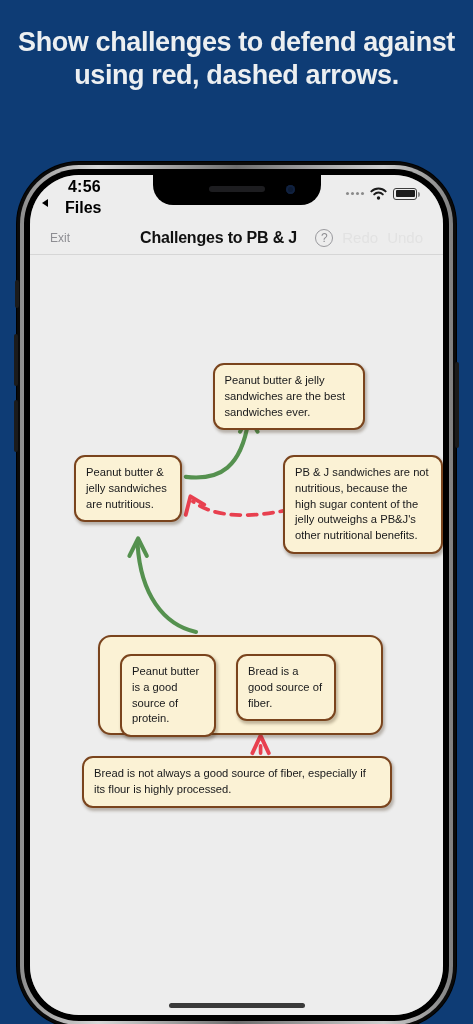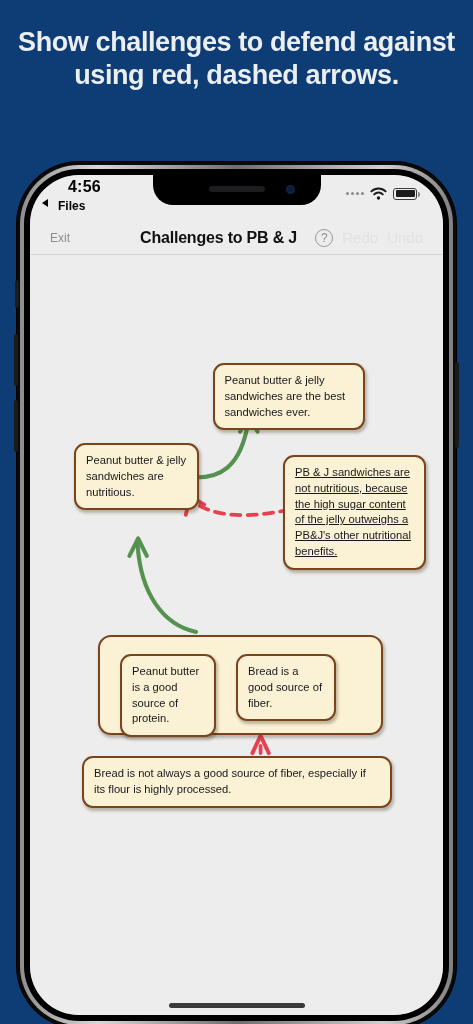--- a/index.html
+++ b/index.html
@@ -67,22 +67,22 @@
     background:#0d1b33;
     box-shadow:inset 0 0 0 2px #10213f;
   }
   .sb-time {
     position:absolute; left:38px; top:3px;
     font-size:16px; font-weight:bold; color:#000;
     letter-spacing:0.2px;
   }
   .sb-back {
     position:absolute; left:12px; top:24px;
-    font-size:12px; font-weight:bold; color:#000;
-    display:flex; gap:10px;
+    font-size:16px; font-weight:bold; color:#000;
+    display:flex; gap:17px;
   }
   .sb-back .tri {
     width:0; height:0;
     border-top:4px solid transparent; border-bottom:4px solid transparent;
     border-right:6px solid #000;
   }
   .sb-right {
     position:absolute; right:26px; top:12px;
     display:flex; align-items:center; gap:6px;
   }
@@ -144,22 +144,22 @@
   }
   .group {
     position:absolute;
     background:#fbf2d5;
     border:2.2px solid #7a441d;
     border-radius:13px;
     box-shadow:1.5px 2.5px 3px rgba(60,40,15,0.30);
     margin-top:13px;
   }
   .card-claim   { left:182.5px; top:108px;  width:152px; }
-  .card-support { left:44px;    top:188px;  width:125px; }
-  .card-chall1  { left:253px;   top:200px;  width:143px;text-decoration:underline; }
+  .card-support { left:44px;    top:200px;  width:108px; }
+  .card-chall1  { left:253px;   top:200px;  width:160px; }
   .grp          { left:68px;    top:367px;  width:285px; height:100px; }
   .card-pb      { left:20px;    top:17px;   width:96px;  }
   .card-bread   { left:136px;   top:17px;   width:100px; }
   .card-chall2  { left:52px;    top:501px;  width:310px; }
 </style>
 </head>
 <body>
 
 <div class="promo">Show challenges to defend against using red, dashed arrows.</div>
 

